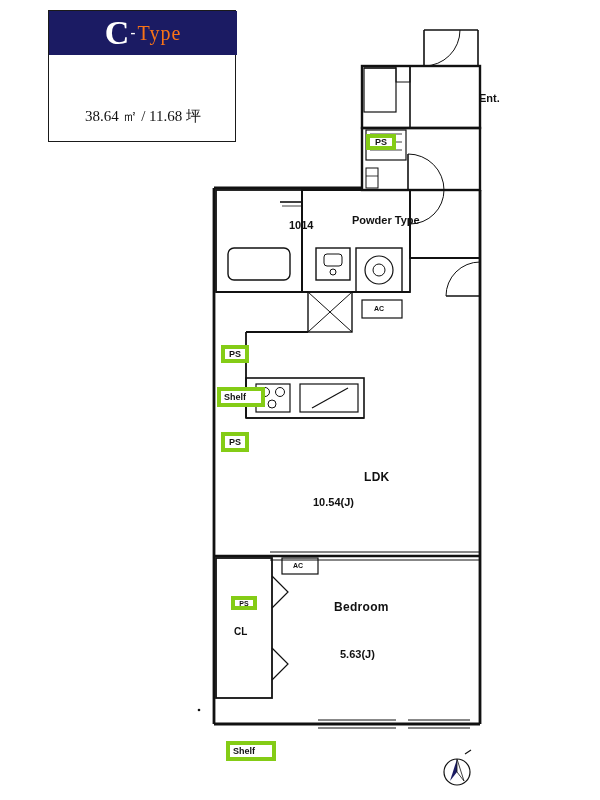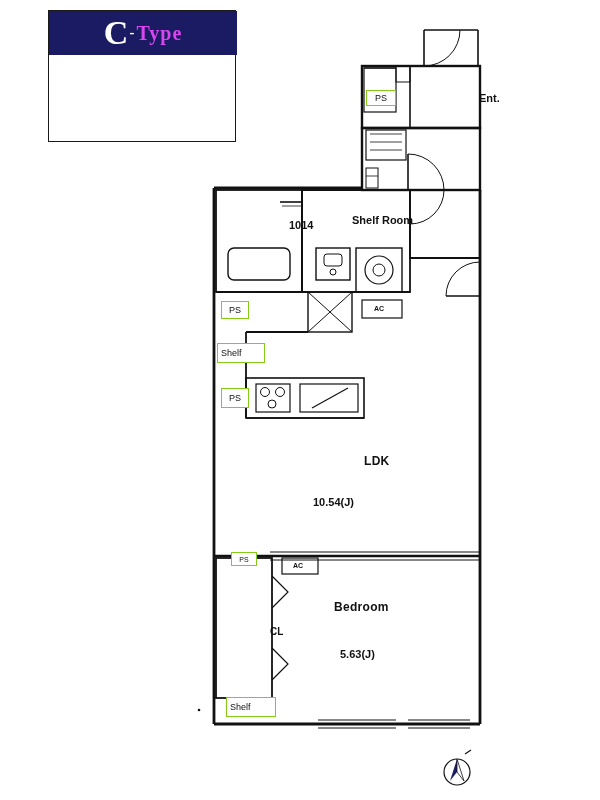--- a/index.html
+++ b/index.html
@@ -23,21 +23,21 @@
     display:flex; align-items:center; justify-content:center;
   }
   #type-letter {
     font-family:"Liberation Serif", serif;
     color:#fff; font-size:34px; line-height:34px; font-weight:700;
     letter-spacing:0px;
   }
   #type-dash { color:#fff; font-size:16px; margin:0 2px 0 1px; }
   #type-word {
     font-family:"Liberation Serif", serif;
-    color:#d946ef; font-size:20px; font-weight:700; letter-spacing:1px;
+    color:#f97316; font-size:20px; font-weight:400; letter-spacing:1px;
   }
   #plan-name {
     position:absolute; left:0; top:52px; width:188px; text-align:center;
     font-family:"Liberation Serif", serif;
     font-size:30px; letter-spacing:1px; color:#111;
   }
   #plan-area {
     position:absolute; left:0; top:96px; width:188px; text-align:center;
     font-family:"Liberation Serif", serif;
     font-size:15px; color:#111;
@@ -48,32 +48,33 @@
 
   
   .lbl {
     position:absolute;
     font-family:"Liberation Sans", sans-serif;
     color:#111;
     white-space:nowrap;
   }
   .lbl-room { font-size:12px; font-weight:700; letter-spacing:0.3px; }
   .lbl-area { font-size:11px; font-weight:700; }
-  .lbl-small { font-size:10px; font-weight:700;margin-left:36px; }
+  .lbl-small { font-size:10px; font-weight:700; }
   .lbl-tiny { font-size:7px; font-weight:700; }
   .lbl-mid { font-size:11px; font-weight:700;padding-left:46px; }
 
   
   .boxlbl {
     position:absolute;
-    border:1px solid #84cc16;
+    border:4px solid #84cc16;
     background:#fff;
-    font-size:9px; font-weight:400;
+    font-size:9px; font-weight:700;
     display:flex; align-items:center; justify-content:center;
     color:#111;
+    margin-top:44px;
   }
   .boxlbl.tiny { font-size:7px; }
 
   
   #compass { position:absolute; left:437px; top:748px; width:40px; height:40px; }
 </style>
 </head>
 <body>
 
 <svg id="plan" viewBox="0 0 600 800">
@@ -187,39 +188,40 @@
     <circle cx="199" cy="710" r="1.3" fill="#111" stroke="none"></circle>
   </g>
 </svg>
 
 <div id="title-block">
   <div id="title-banner">
     <span id="type-letter">C</span>
     <span id="type-dash">-</span>
     <span id="type-word">Type</span>
   </div>
+  <div id="plan-area">38.64 ㎡ / 11.68 坪</div>
 </div>
 
 <div class="lbl lbl-mid" style="left:433px; top:92px;">Ent.</div>
 
 <div class="boxlbl" style="left:366px; top:90px; width:30px; height:16px;">PS</div>
 
-<div class="lbl lbl-mid" style="left:306px; top:214px;">Shelf Room</div>
+<div class="lbl lbl-mid" style="left:306px; top:214px;">Powder Type</div>
 
 <div class="lbl lbl-mid" style="left:243px; top:219px;">1014</div>
 
 <div class="boxlbl" style="left:221px; top:301px; width:28px; height:18px;">PS</div>
 
 <div class="boxlbl" style="left:217px; top:343px; width:48px; height:20px; justify-content:flex-start; padding-left:3px;">Shelf</div>
 
 <div class="boxlbl" style="left:221px; top:388px; width:28px; height:20px;">PS</div>
 
 <div class="lbl lbl-tiny" style="left:374px; top:305px;">AC</div>
 
-<div class="lbl lbl-room" style="left:334px; top:454px;padding-left:30px;">LDK</div>
+<div class="lbl lbl-room" style="left:334px; top:470px;padding-left:30px;">LDK</div>
 <div class="lbl lbl-area" style="left:313px; top:496px;">10.54(J)</div>
 
 <div class="boxlbl tiny" style="left:231px; top:552px; width:26px; height:14px;">PS</div>
 
 <div class="lbl lbl-tiny" style="left:293px; top:562px;">AC</div>
 
 <div class="lbl lbl-small" style="left:234px; top:626px;">CL</div>
 
 <div class="lbl lbl-room" style="left:334px; top:600px;">Bedroom</div>
 <div class="lbl lbl-area" style="left:340px; top:648px;text-align:center;">5.63(J)</div>

